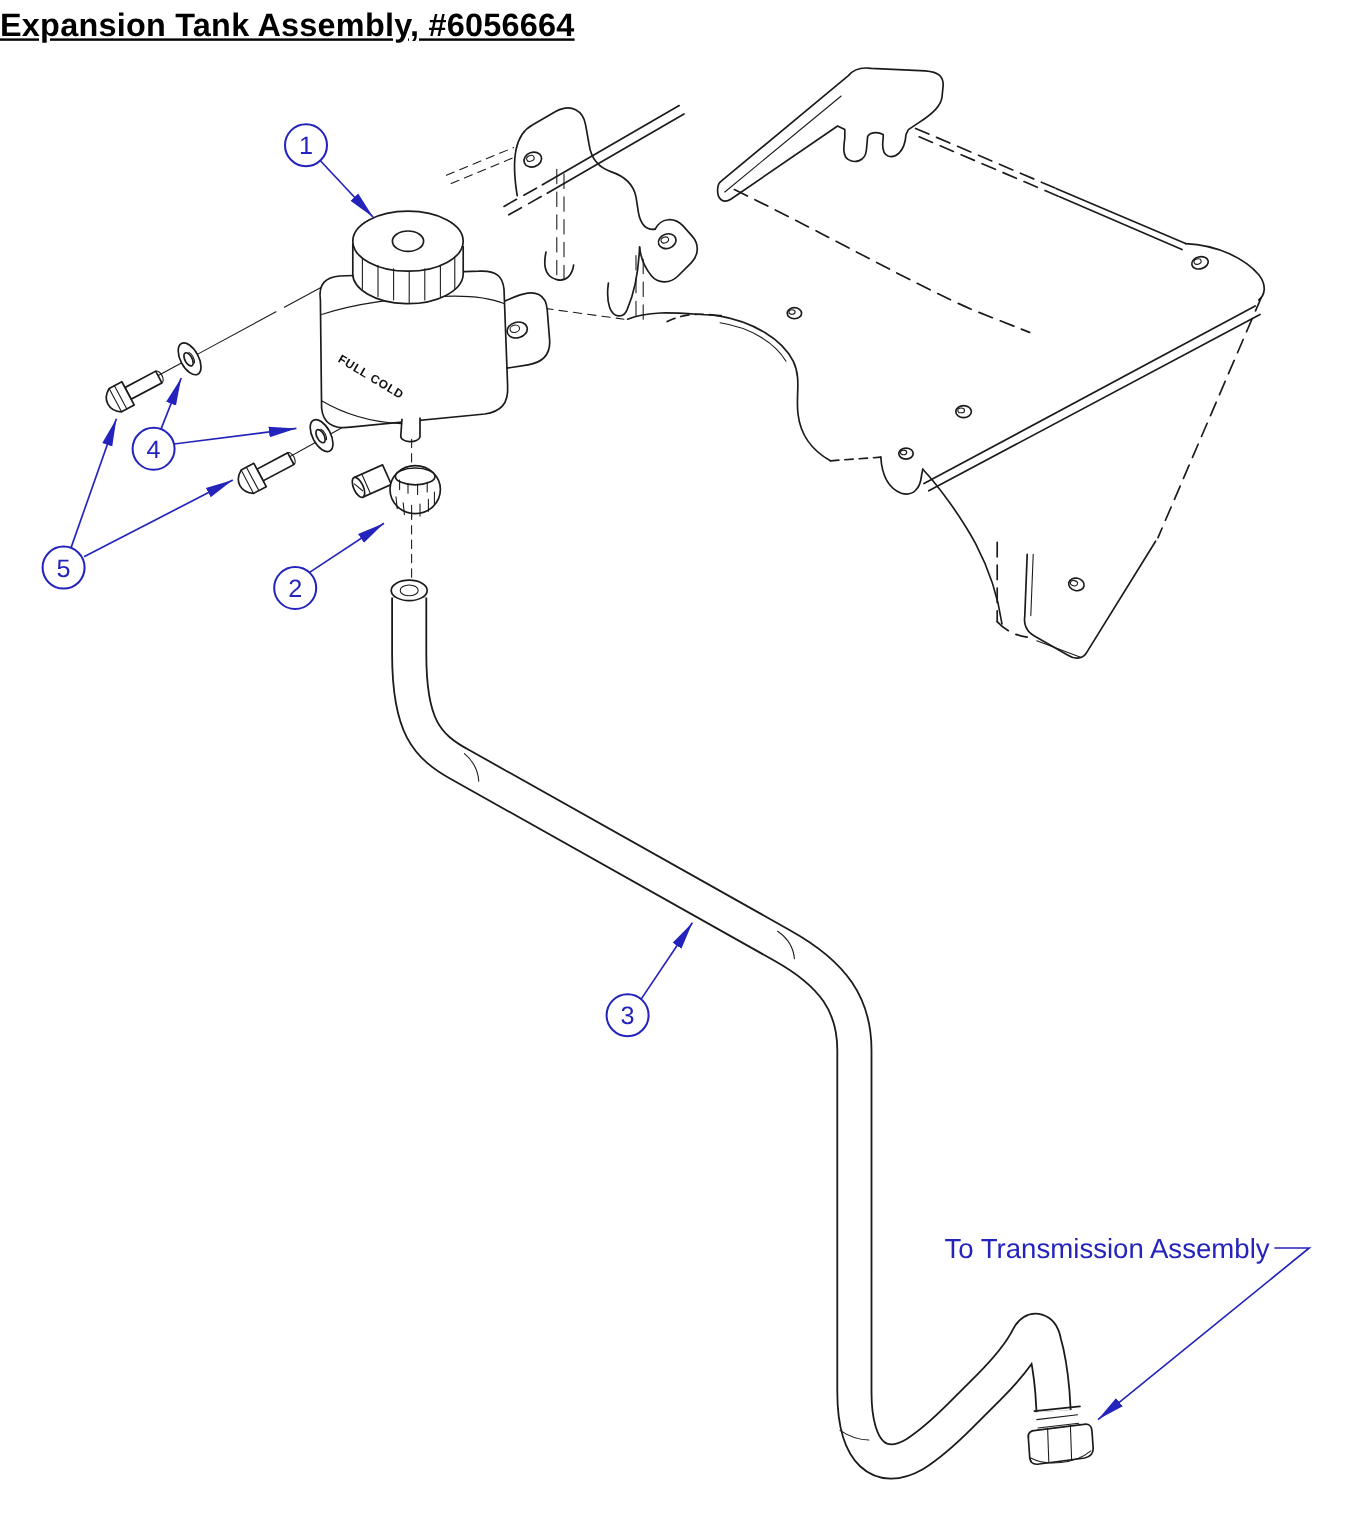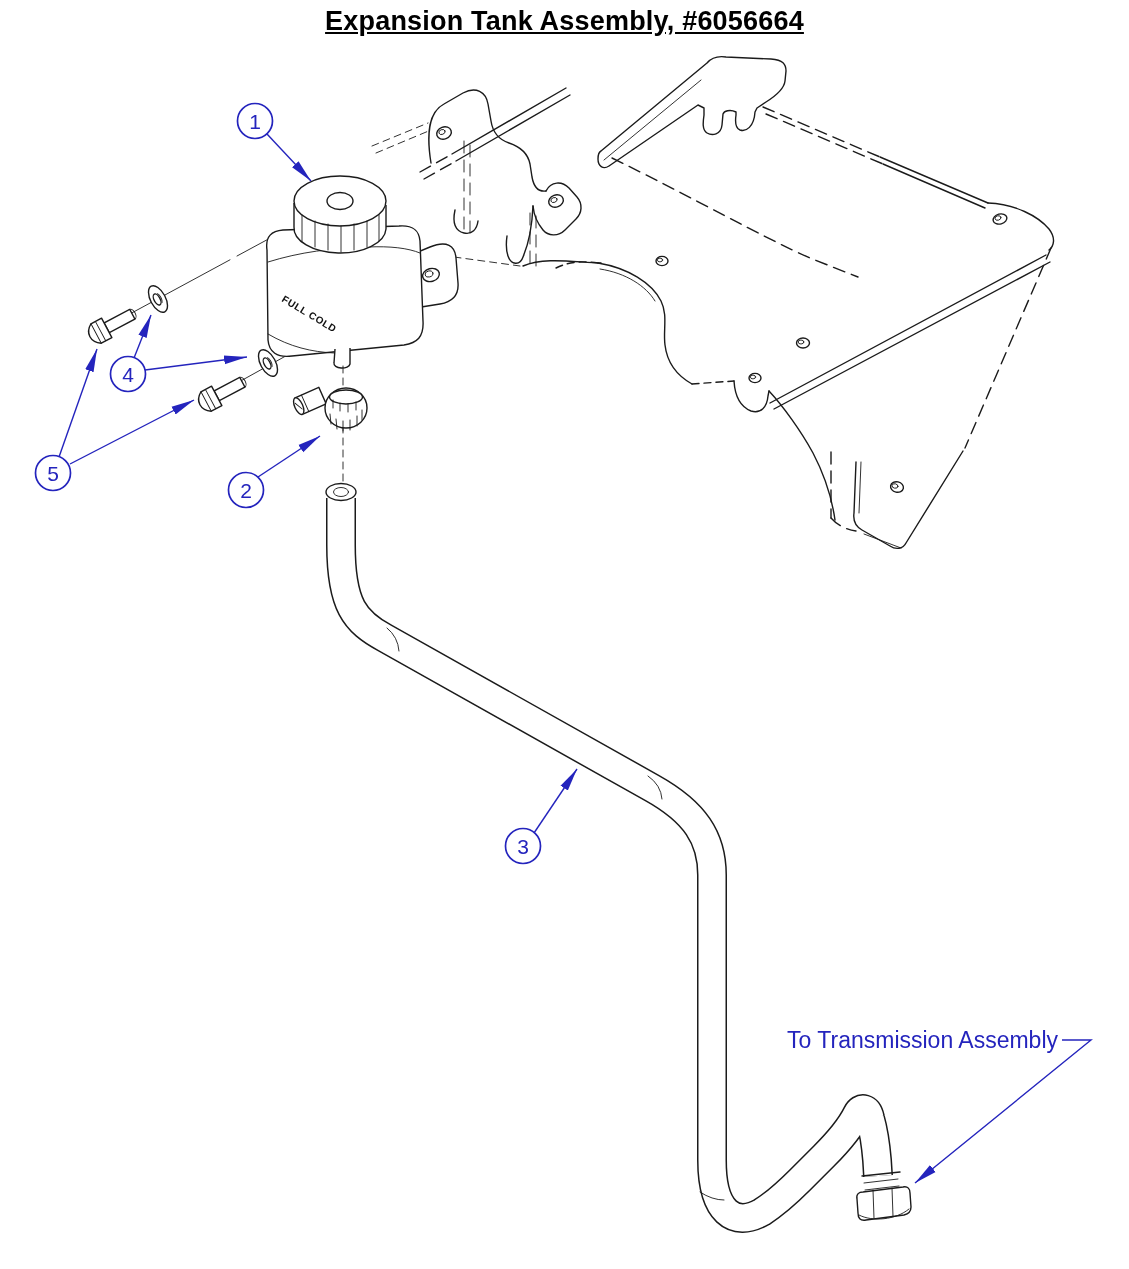--- a/index.html
+++ b/index.html
@@ -1,19 +1,19 @@
 <!DOCTYPE html>
 <html style="--blue: #2424bd; --line: #1b1b1b; --bg: #ffffff;"><head>
 <meta charset="utf-8">
 <style>
   :root { --blue:#2424bd; --line:#1b1b1b; --bg:#ffffff; }
   html,body { margin:0; padding:0; background:var(--bg); }
   .stage { position:relative; width:1129px; height:1269px; background:var(--bg);
            font-family:"Liberation Sans", sans-serif; overflow:hidden; }
-  .title { position:absolute; top:6px; left:0; width:100%; text-align:center;
+  .title { position:absolute; top:6px; left:0; width:100%; 
            font-size:27px; font-weight:bold; color:#000; text-decoration:underline;
            letter-spacing:0.2px; }
   svg { position:absolute; left:0; top:0; }
   .ln   { fill:none; stroke:var(--line); stroke-width:1.4; stroke-linecap:round; stroke-linejoin:round; }
   .lnf  { fill:#fff; stroke:var(--line); stroke-width:1.4; stroke-linejoin:round; }
   .thin { stroke-width:0.9; }
   .dash { stroke-dasharray:12 7; }
   .dashs{ stroke-dasharray:7 5; }
   .axis { stroke-dasharray:75 8; stroke-width:0.9; }
   .bl   { fill:none; stroke:var(--blue); stroke-width:1.4; }

